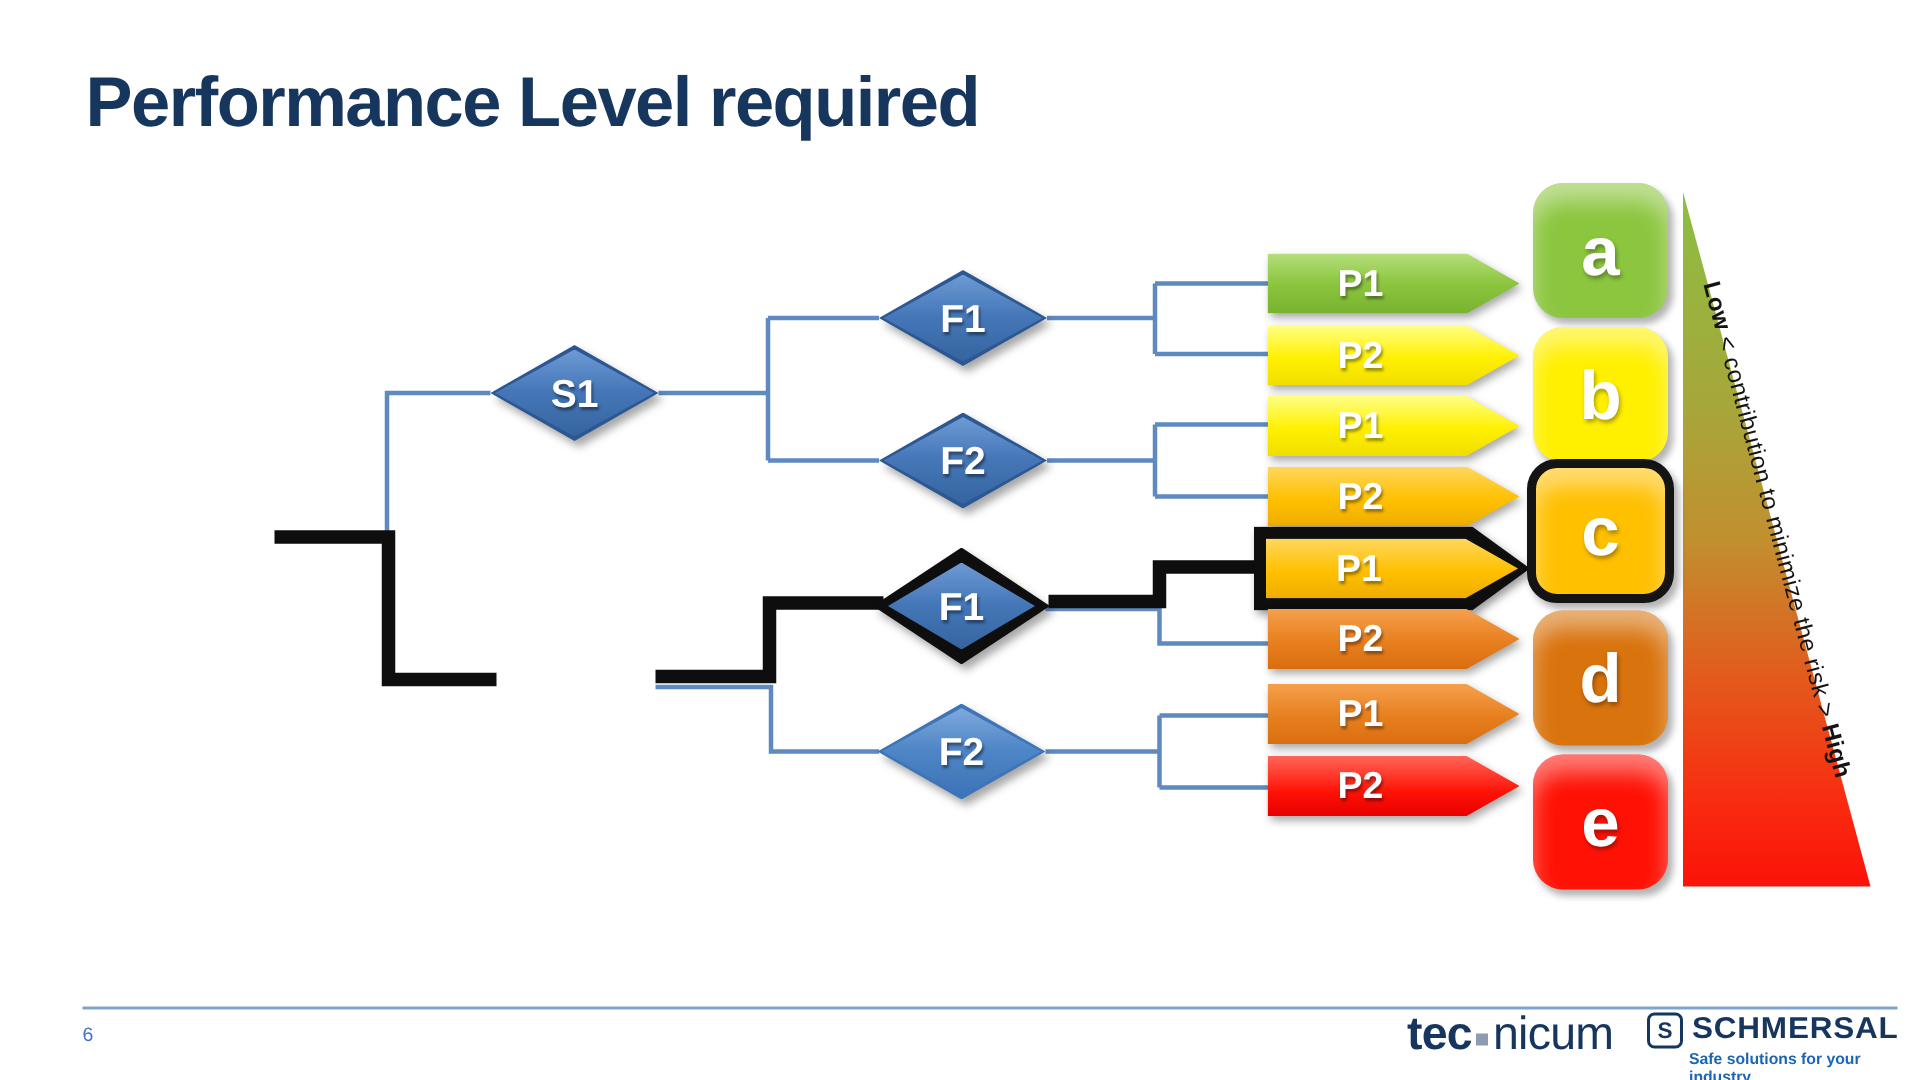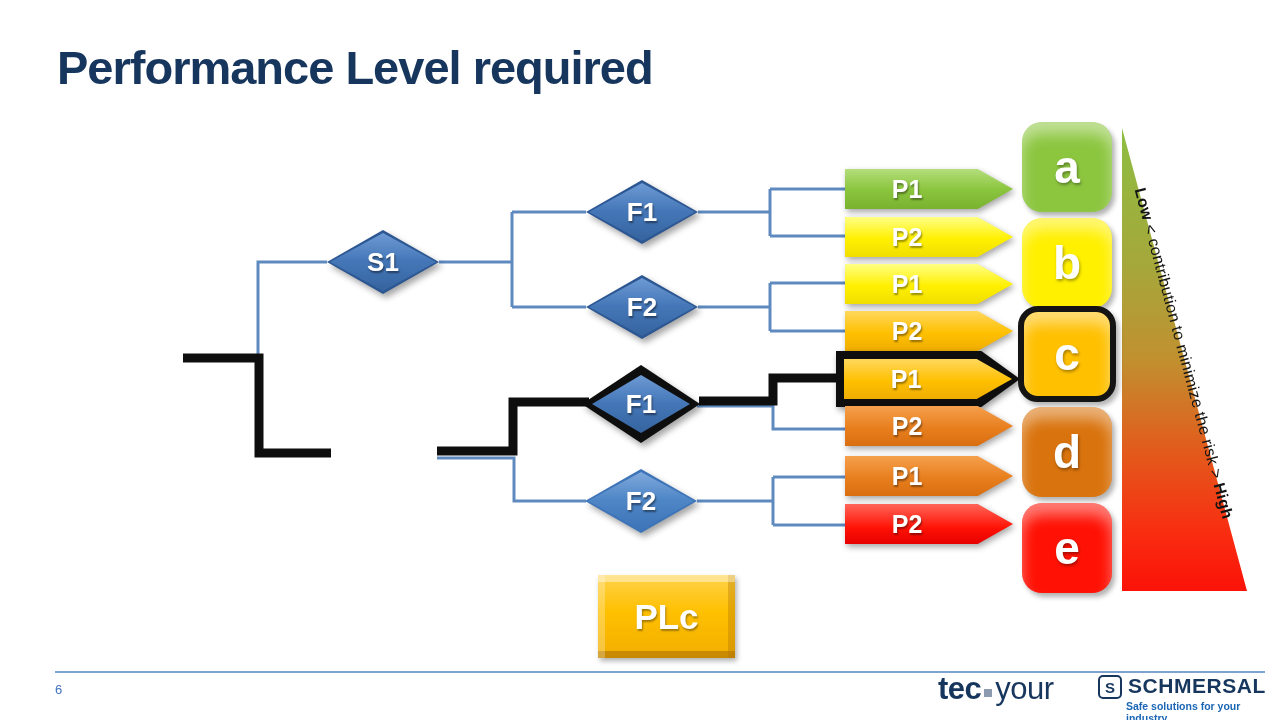--- a/index.html
+++ b/index.html
@@ -227,29 +227,28 @@
   <div class="pl-box pl-c">c</div>
   <div class="pl-box pl-d">d</div>
   <div class="pl-box pl-e">e</div>
 
   <div class="risk-text">
     <span class="bold">Low</span>
     <span>&lt; contribution to minimize the risk &gt;</span>
     <span class="bold">High</span>
   </div>
 
-  <div class="plc-box">PLc</div>
 
   <div class="footer-rule"></div>
   <div class="page-number">6</div>
 
   <div class="tecnicum">
     <span class="bold">tec</span>
     <span class="dot"></span>
-    <span class="light">your</span>
+    <span class="light">nicum</span>
   </div>
   <div class="schmersal">
     <div class="schm-row">
       <div class="schm-emblem">S</div>
       <div class="schm-name">SCHMERSAL</div>
     </div>
     <div class="schm-tagline">Safe solutions for your industry</div>
   </div>
 
 </div>

